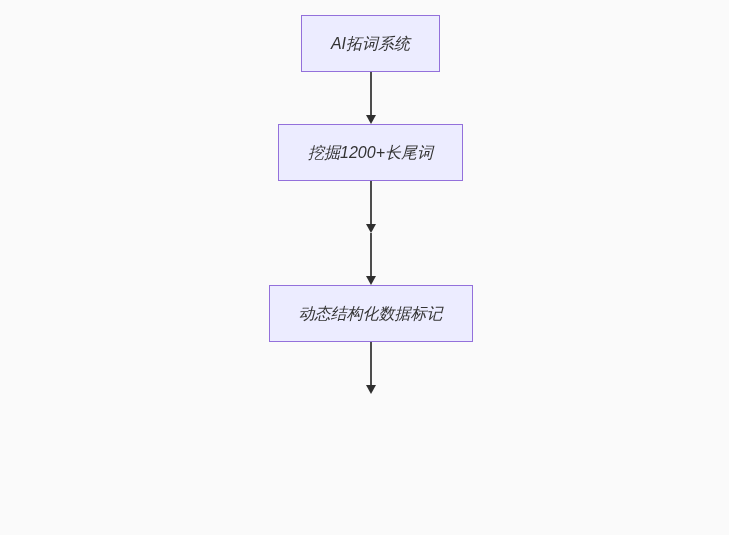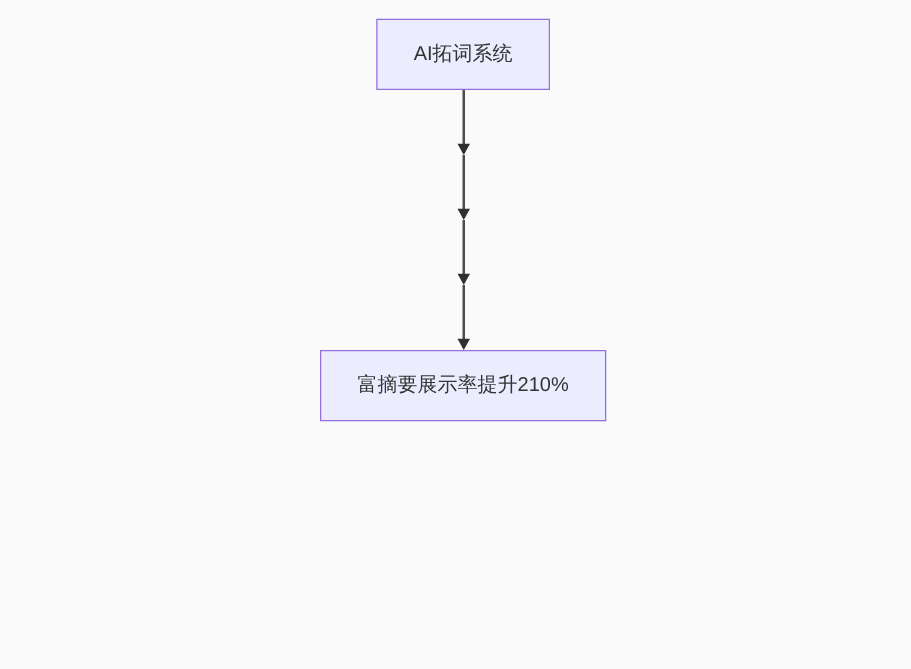--- a/index.html
+++ b/index.html
@@ -35,20 +35,21 @@
     color: #333333;
     font-size: 16px;
     line-height: 19px;
     padding: 18px 29px;
     text-align: center;
     white-space: nowrap;
     min-height: 56px;
     display: flex;
     align-items: center;
     justify-content: center;
+    font-style: italic;
   }
   .edge {
     position: relative;
     width: 14px;
     height: 52px;
   }
   .edge .line {
     position: absolute;
     left: 50%;
     top: 0;
@@ -75,34 +76,35 @@
 <div class="canvas">
   <div class="flow">
 
     <div class="node">AI拓词系统</div>
 
     <div class="edge">
       <div class="line"></div>
       <div class="head"></div>
     </div>
 
+    <div class="node">挖掘1200+长尾词</div>
 
     <div class="edge">
       <div class="line"></div>
       <div class="head"></div>
     </div>
 
 
     <div class="edge">
       <div class="line"></div>
       <div class="head"></div>
     </div>
 
+    <div class="node">动态结构化数据标记</div>
 
     <div class="edge">
       <div class="line"></div>
       <div class="head"></div>
     </div>
 
-    <div class="node">富摘要展示率提升210%</div>
 
   </div>
 </div>
 
 </body></html>

